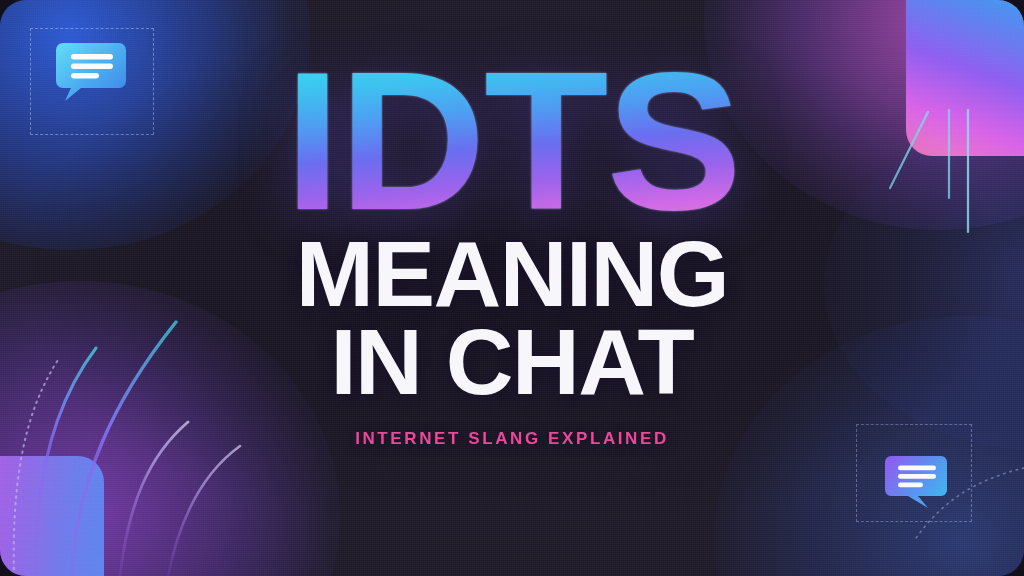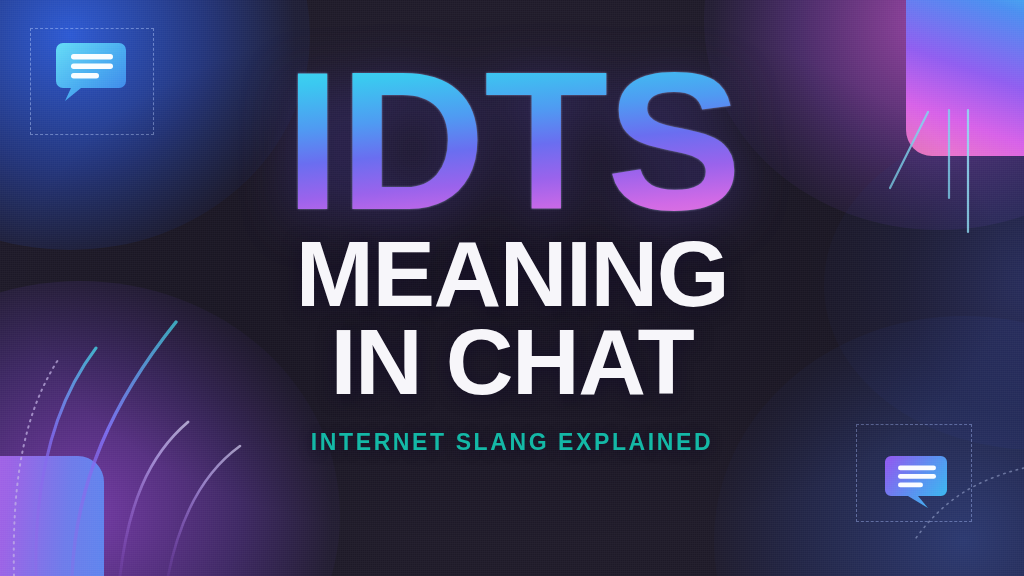--- a/index.html
+++ b/index.html
@@ -7,20 +7,21 @@
     padding: 0;
     background: #12101a;
   }
   #stage {
     position: relative;
     width: 1024px;
     height: 576px;
     overflow: hidden;
     background: #221d2e;
     font-family: "Liberation Sans", sans-serif;
+    border-radius: 26px;
   }
 
   
   .bg-base {
     position: absolute;
     inset: 0;
     background:
       radial-gradient(circle at 50% 45%, #221c2e 0%, #1d1927 55%, #1b1726 100%);
   }
   .glow {
@@ -138,23 +139,23 @@
     font-weight: 700;
     font-size: 92px;
     line-height: 0.93;
     letter-spacing: -1.5px;
     margin: 0;
     text-shadow: 0 3px 18px rgba(20,14,40,0.75);
     transform: scaleX(1.02);
   }
   .sub-2 { margin-top: 2px; }
   .tagline {
-    color: #14b8a6;
+    color: #ec4899;
     font-weight: 700;
-    font-size: 23px;
+    font-size: 17px;
     letter-spacing: 2.6px;
     margin-top: 24px;
     text-shadow: 0 2px 12px rgba(20,14,40,0.8);
   }
 </style>
 </head>
 <body>
 
 <div id="stage">
 

